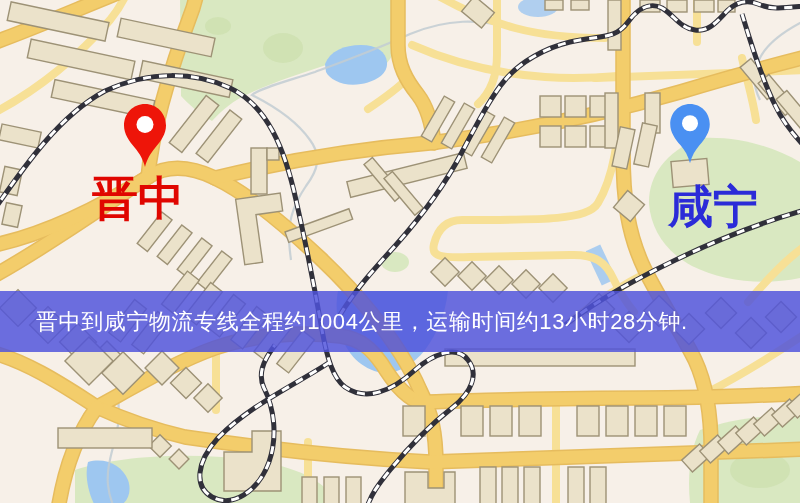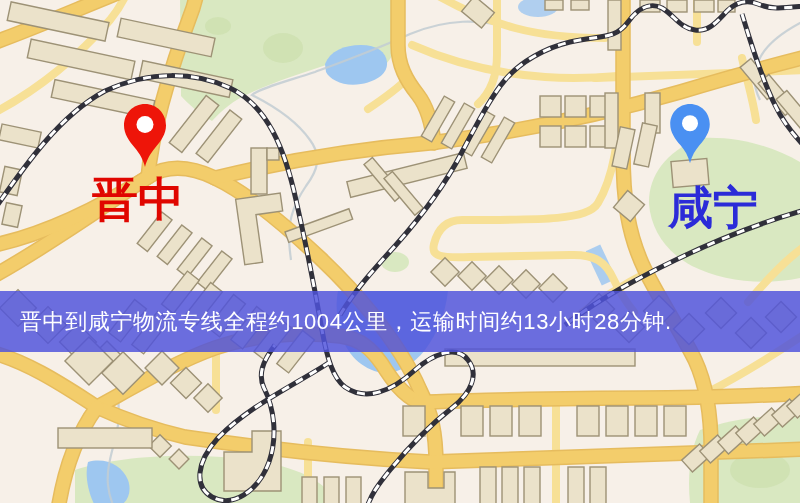--- a/index.html
+++ b/index.html
@@ -9,23 +9,23 @@
   svg.map{position:absolute;left:0;top:0;display:block;}
   .rd-case{fill:none;stroke-width:15.5;stroke-linecap:round;stroke-linejoin:round;}
   .rd-maj{fill:none;stroke-width:12.5;stroke-linecap:round;stroke-linejoin:round;}
   .rd-min{fill:none;stroke-width:8;stroke-linecap:round;stroke-linejoin:round;}
   .stream{fill:none;stroke-width:2.2;opacity:.85;}
   .rail-b{fill:none;stroke-width:5;}
   .rail-d{fill:none;stroke-width:3;stroke-dasharray:8 8;}
   .bld{stroke-width:1.4;}
   .park-dark{opacity:.55;}
   .banner{position:absolute;left:0;top:291px;width:800px;height:61px;
-          display:flex;align-items:center;box-sizing:border-box;padding-left:20px;
+          display:flex;align-items:center;box-sizing:border-box;padding-left:36px;
           font-size:22px;letter-spacing:.6px;white-space:nowrap;}
-  .place-label{position:absolute;font-weight:bold;line-height:1;white-space:nowrap;}
+  .place-label{position:absolute;font-weight:bold;line-height:1;white-space:nowrap;font-family:Liberation Serif, serif;}
   #label-origin{left:92px;top:176px;font-size:46px;}
   #label-dest{left:668px;top:185px;font-size:45px;}
   .pin{position:absolute;}
   #pin-origin{left:122px;top:103px;}
   #pin-dest{left:668px;top:103px;}
 </style>
 </head>
 <body>
 
 <div class="stage">

